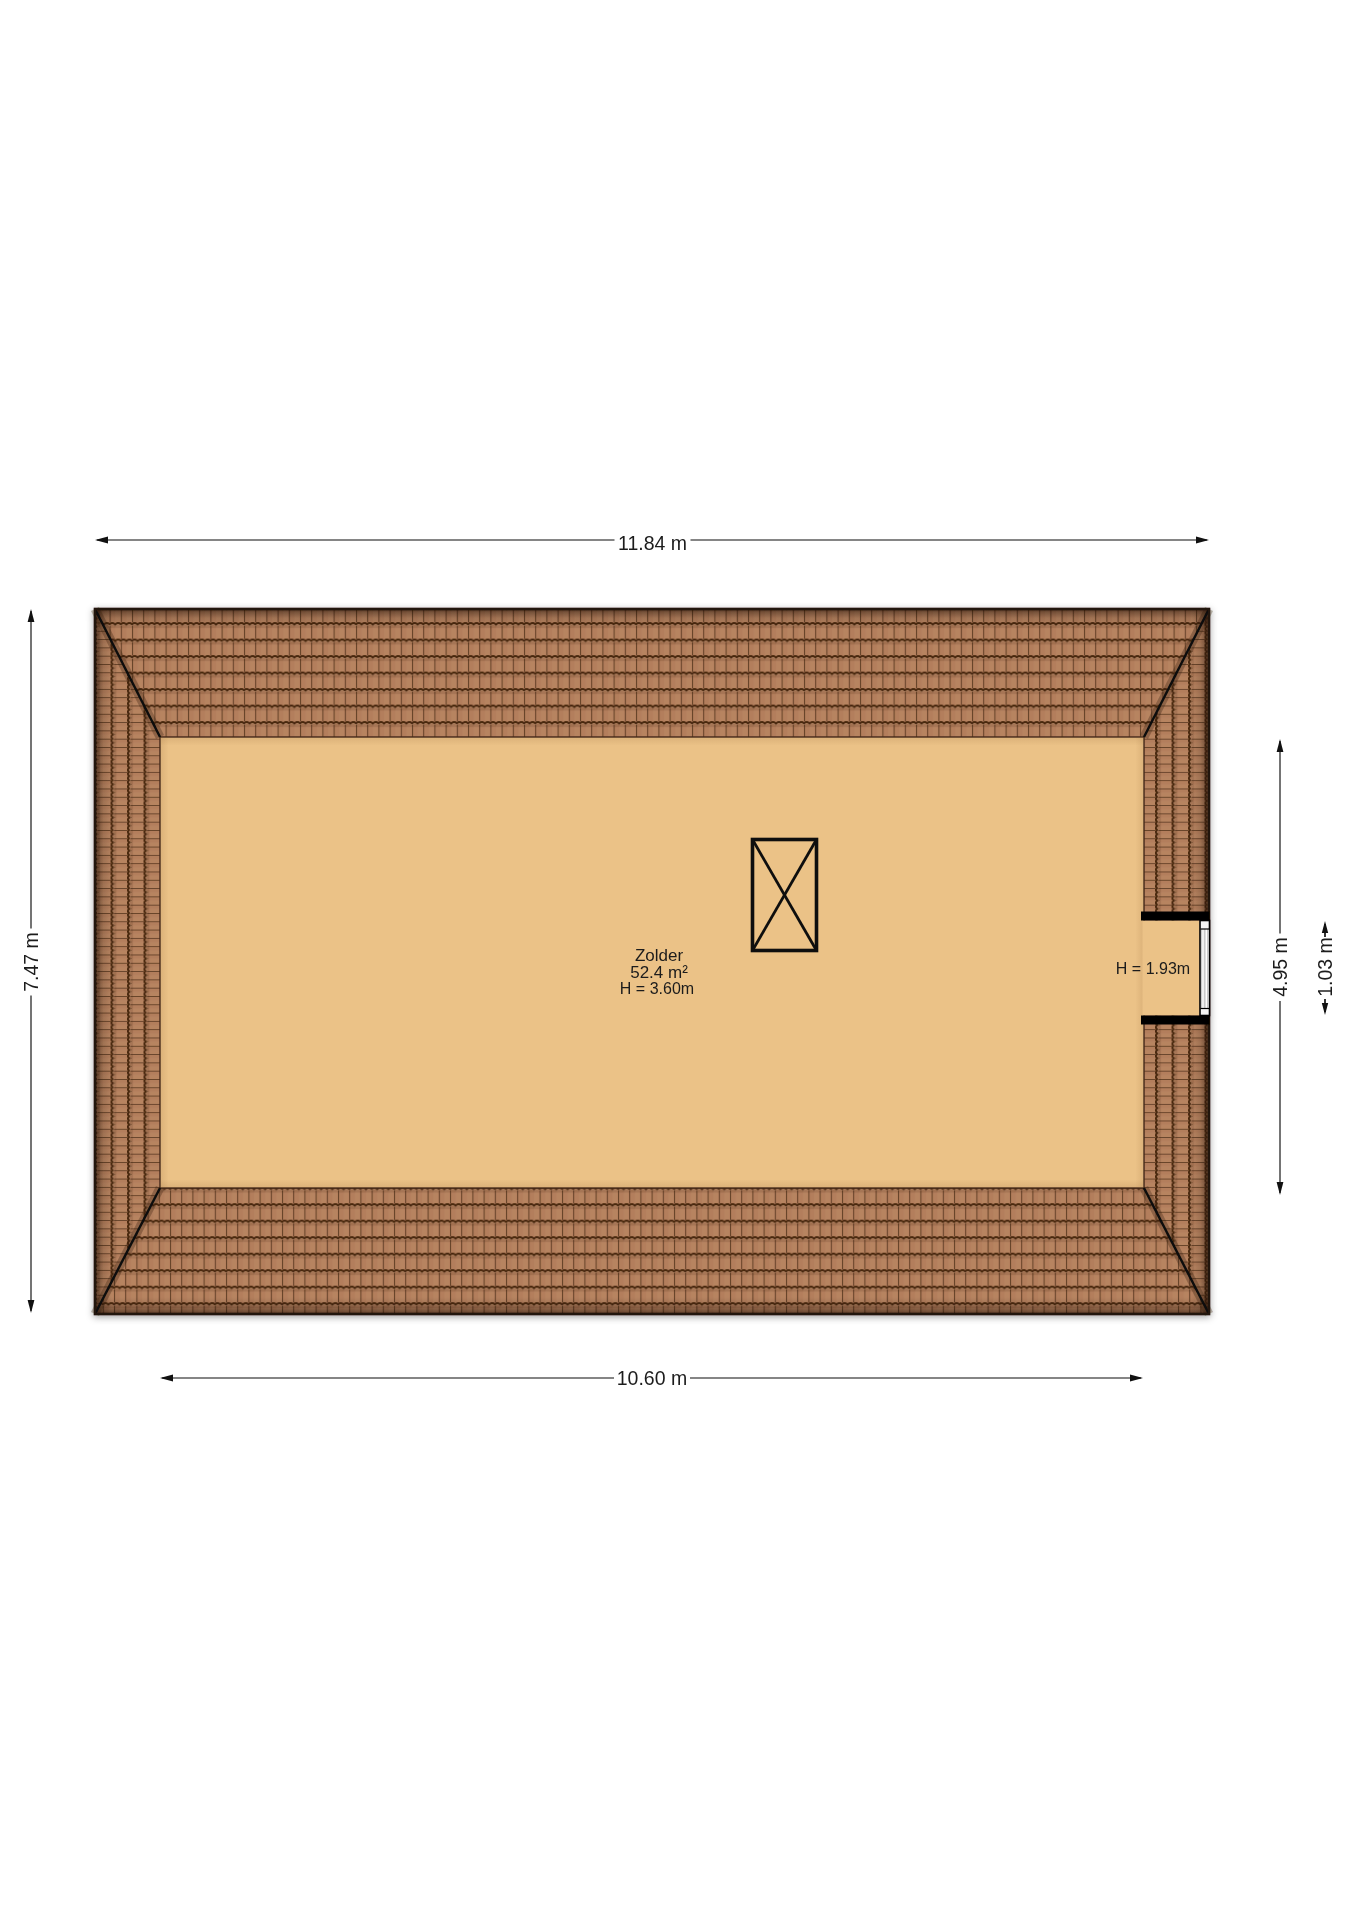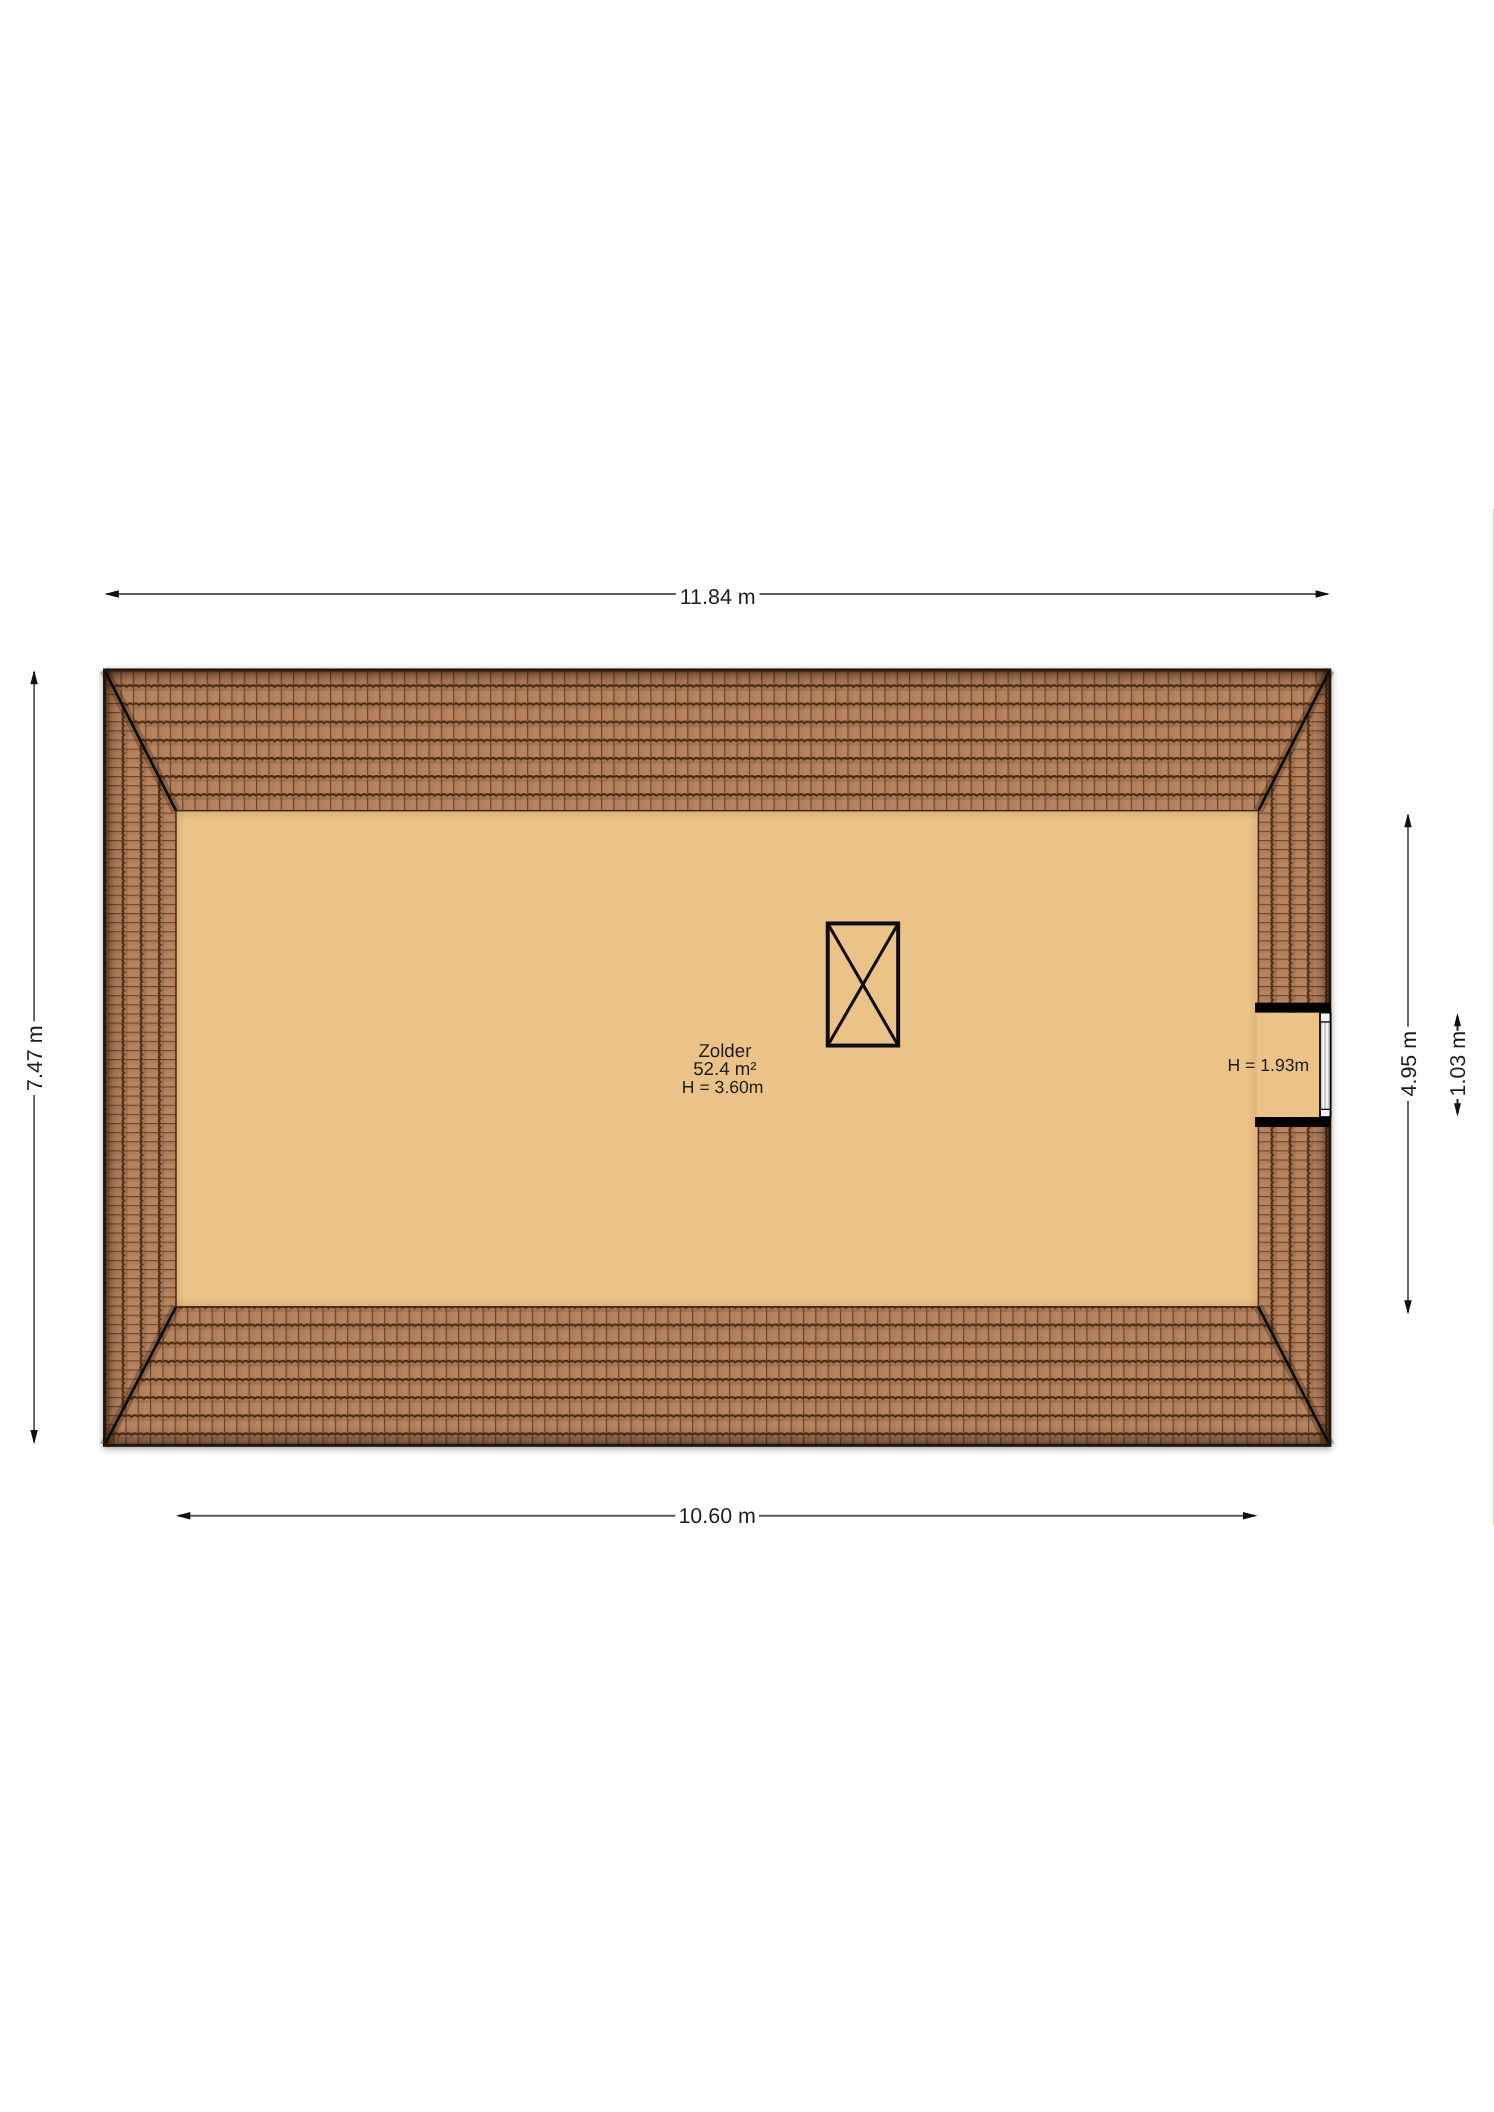--- a/index.html
+++ b/index.html
@@ -1,16 +1,16 @@
 <!DOCTYPE html>
 <html><head>
 <meta charset="utf-8">
 <style>
   html,body{margin:0;padding:0;background:#ffffff;}
-  .page{width:1358px;height:1920px;position:relative;overflow:hidden;background:#4d7c0f;
+  .page{width:1358px;height:1920px;position:relative;overflow:hidden;background:#0369a1;
         font-family:"Liberation Sans", sans-serif;}
   svg{display:block;}
   text{font-family:"Liberation Sans", sans-serif;fill:#1c1c1c;}
 </style>
 </head>
 <body>
 <div class="page">
 <svg width="1358" height="1920" viewBox="0 0 1358 1920" xmlns="http://www.w3.org/2000/svg">
 <defs>
 

